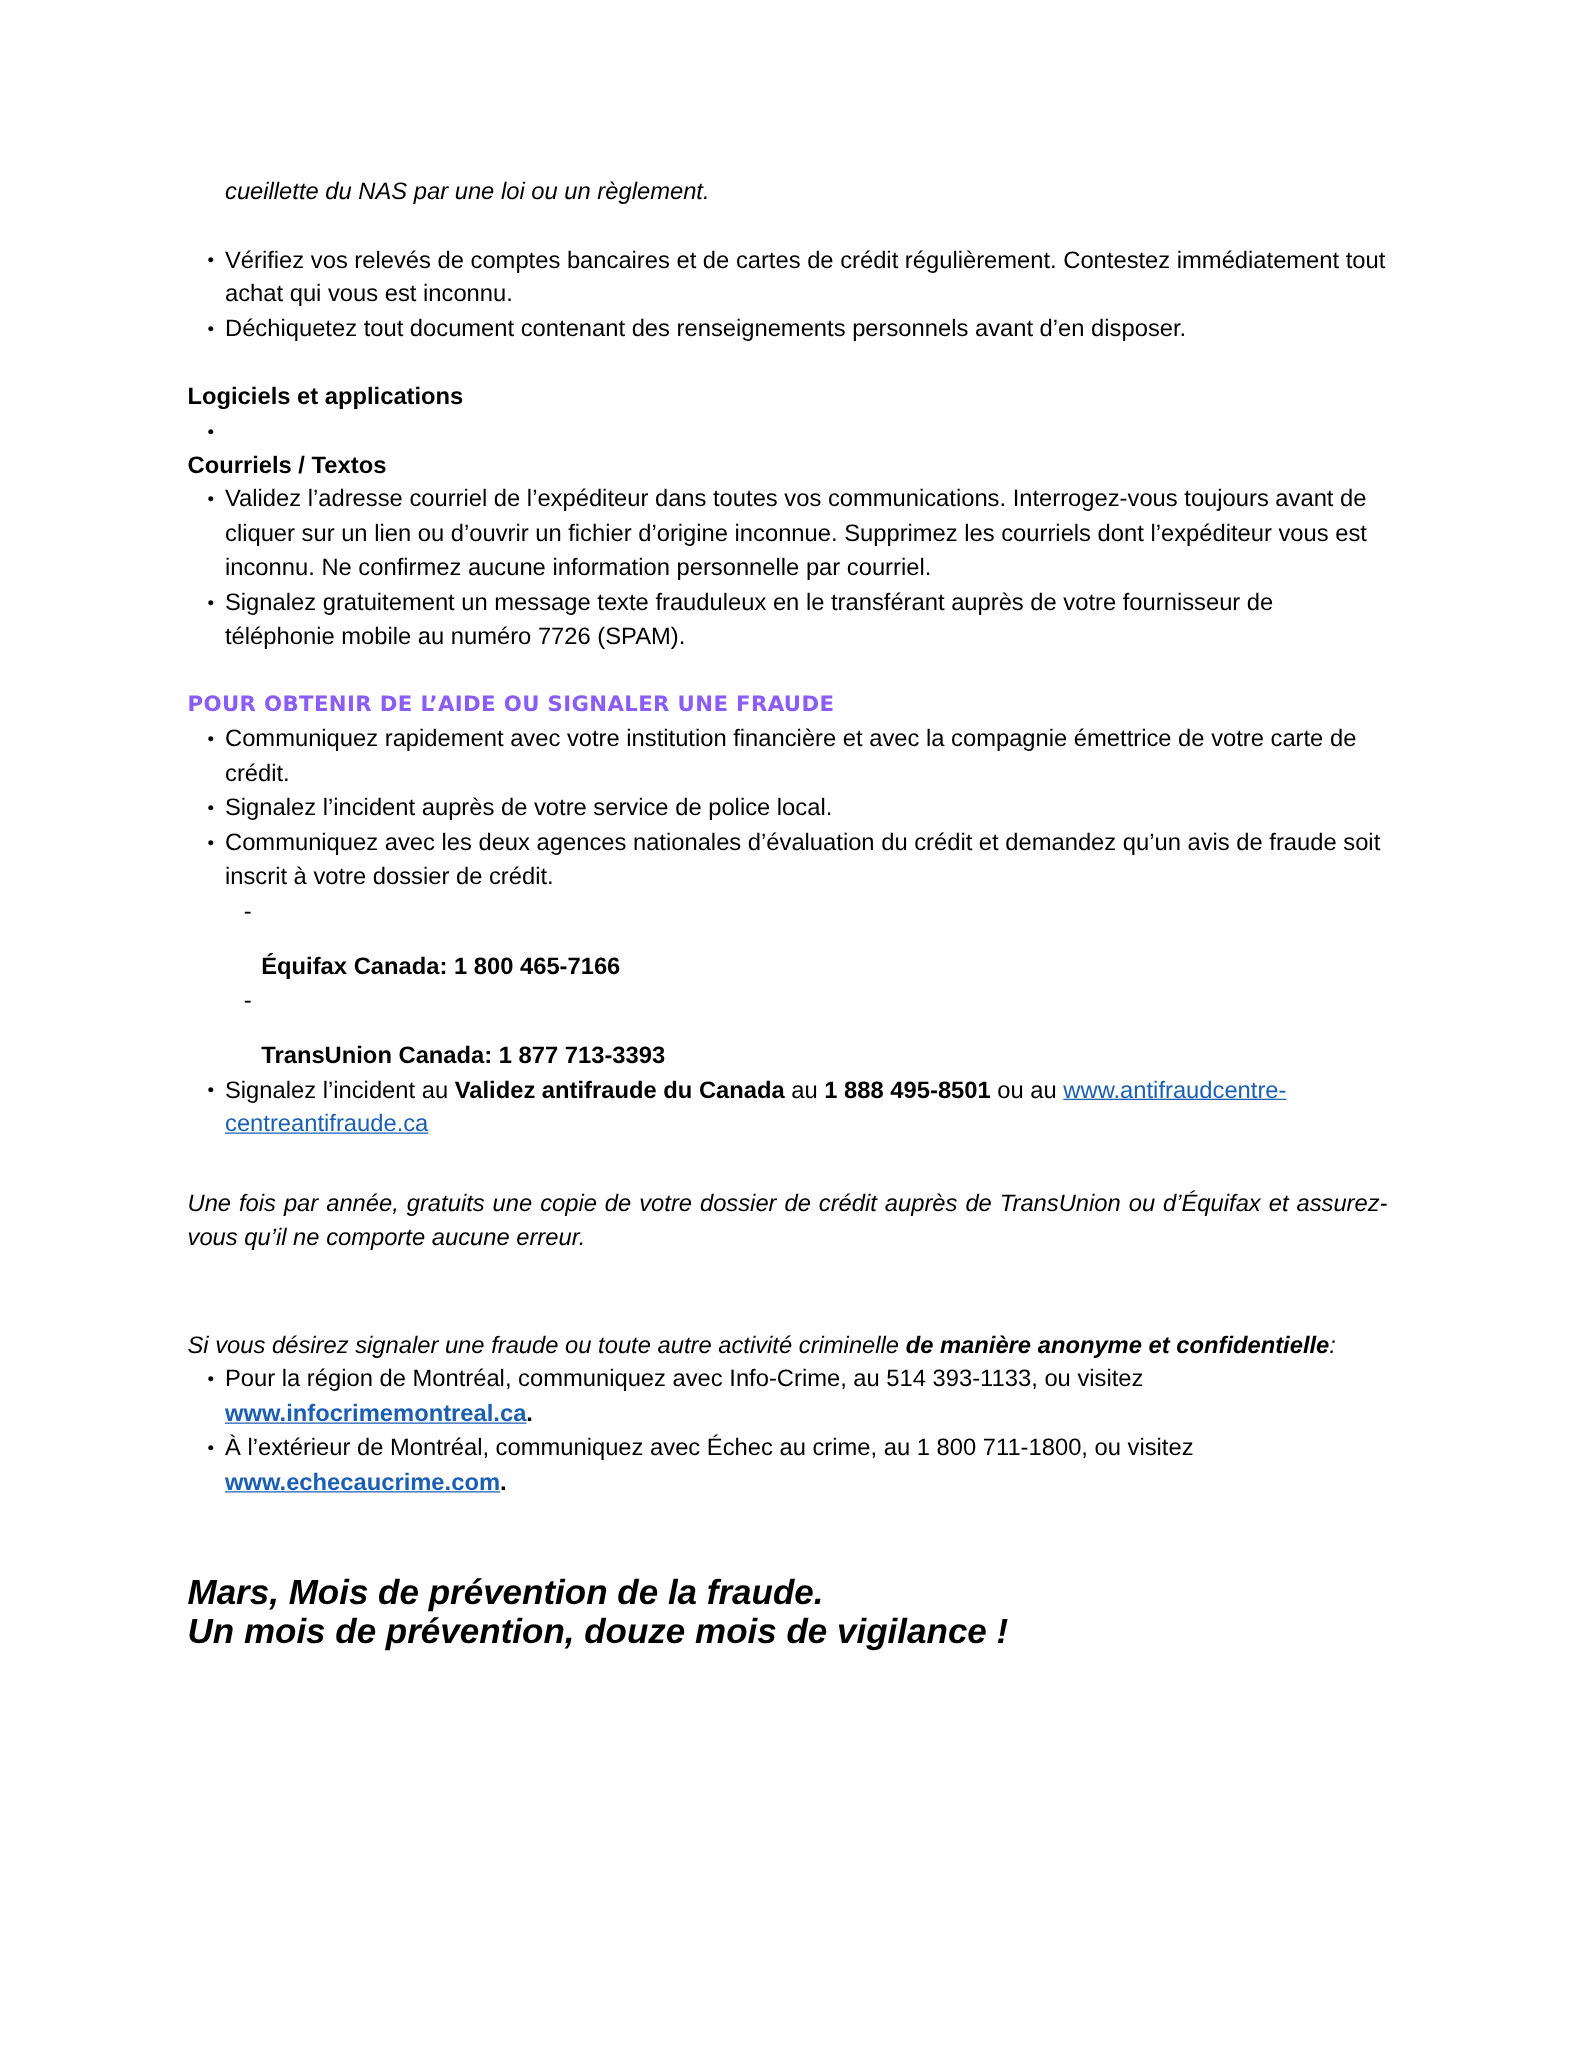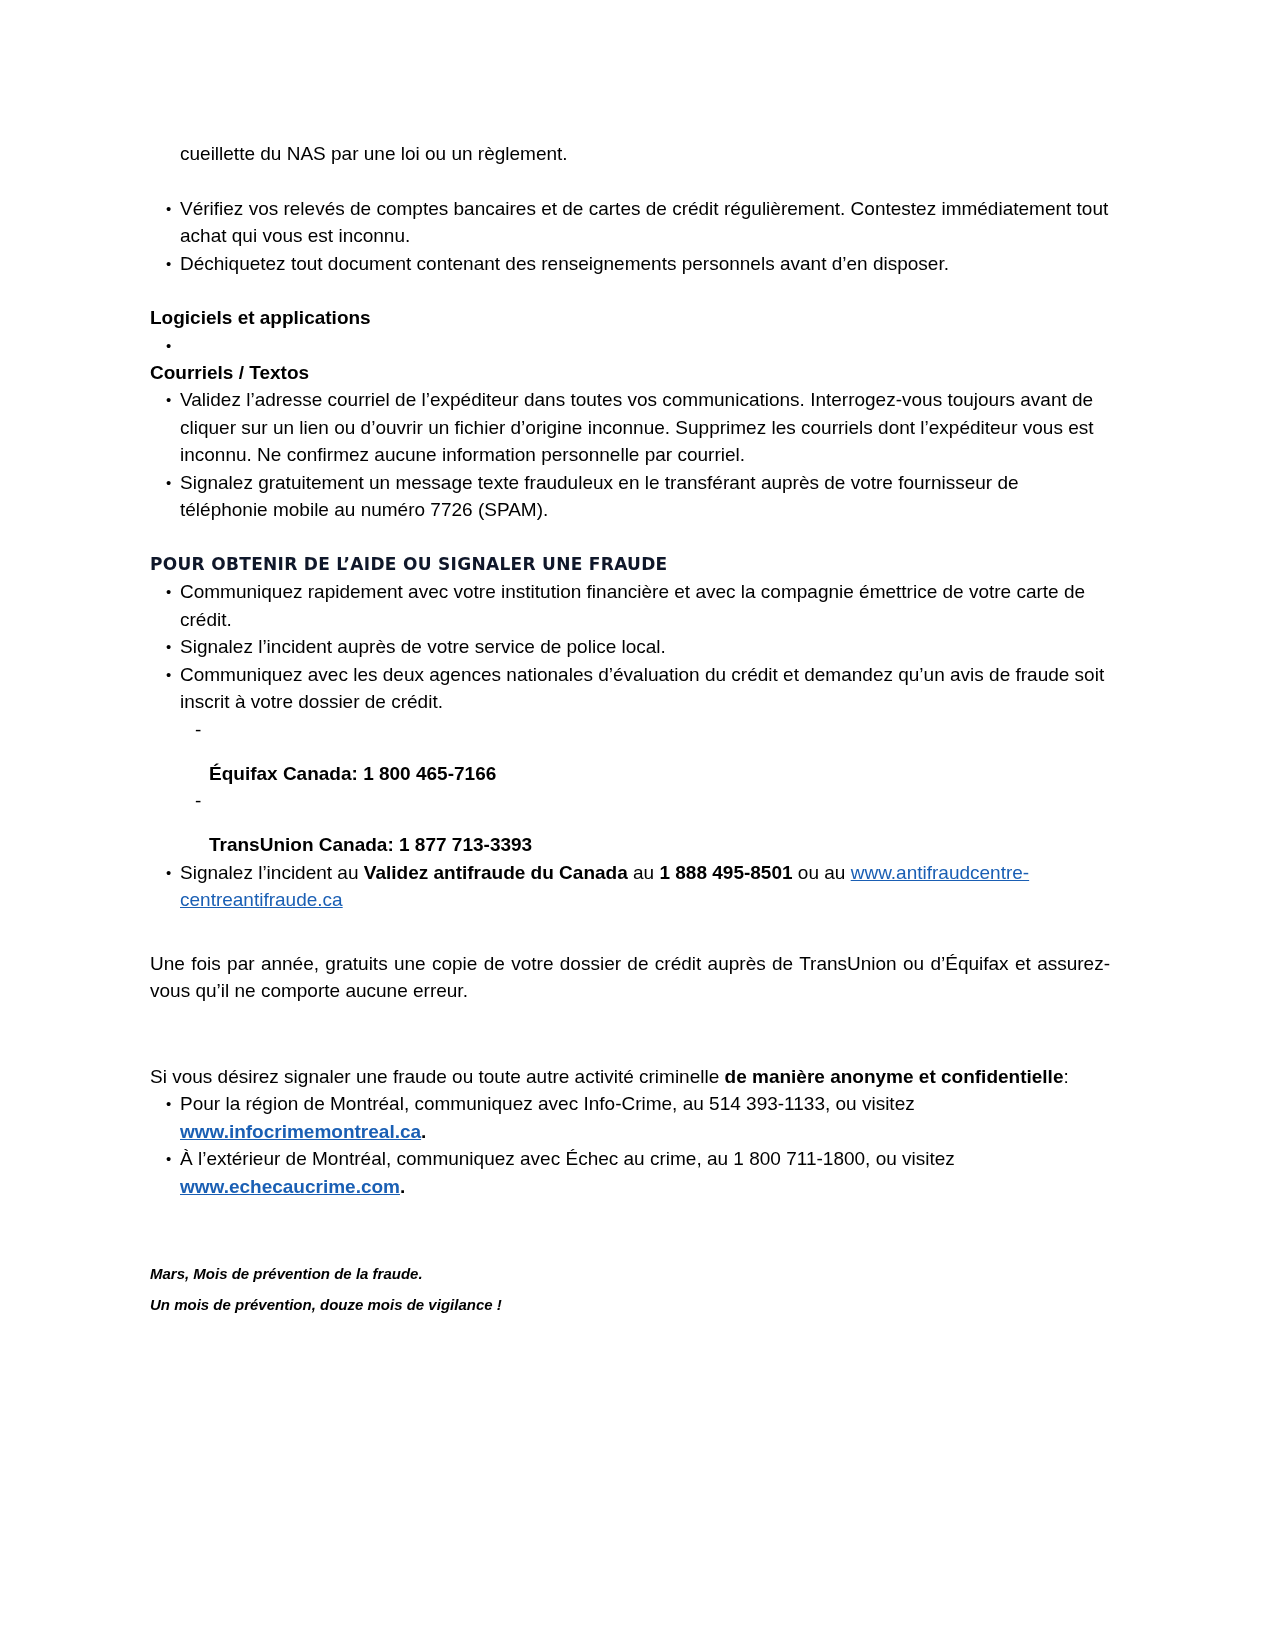--- a/index.html
+++ b/index.html
@@ -2,43 +2,43 @@
 <html><head>
 <meta charset="utf-8">
 <style>
   html, body { margin: 0; padding: 0; background: #ffffff; }
   body { width: 1275px; height: 1650px; position: relative; overflow: hidden; }
   .page {
     position: absolute; left: 150px; top: 140px; width: 960px;
     font-family: "Liberation Sans", sans-serif;
     font-size: 19px; color: #000; line-height: 27.5px;
   }
-  .p { margin: 0; }
+  .p { margin: 0; font-style: italic; }
   .indent { padding-left: 30px; }
   .heading { font-weight: bold; margin: 0; }
   .blue-heading {
     font-family: "DejaVu Sans", sans-serif; font-weight: bold;
-    color: #0f172a; font-size: 17px; letter-spacing: 0.3px; margin: 0;
+    color: #8b5cf6; font-size: 17px; letter-spacing: 0.3px; margin: 0;
   }
   ul.bullets { list-style: none; margin: 0; padding: 0; }
   ul.bullets > li { position: relative; padding-left: 30px; }
   ul.bullets > li .bullet {
     position: absolute; left: 16px; top: 0; font-size: 15px;
   }
   .sub { padding-left: 45px; font-weight: bold; position: relative; }
   .sub .dash { position: absolute; left: 45px; font-weight: normal; }
   .sub .subtext { padding-left: 14px; display: inline-block; margin-top: 44px; }
   .gap1 { height: 27px; }
   .gap2 { height: 36px; }
   .gap3 { height: 58px; }
   .b { font-weight: bold; }
   a.link { color: #1a5fb4; text-decoration: underline; }
   a.link.bold { font-weight: bold; }
   .justify { text-align: justify; text-align-last: left; width: 960px; }
-  .closing { font-weight: bold; font-style: italic; font-size: 15px; line-height: 31px; margin: 0; }
+  .closing { font-weight: bold; font-style: italic; font-size: 28px; line-height: 31px; margin: 0; }
 </style>
 </head>
 <body>
 
 <div class="page">
 
   <p class="p indent">cueillette du NAS par une loi ou un règlement.</p>
 
   <div class="gap1"></div>
 

